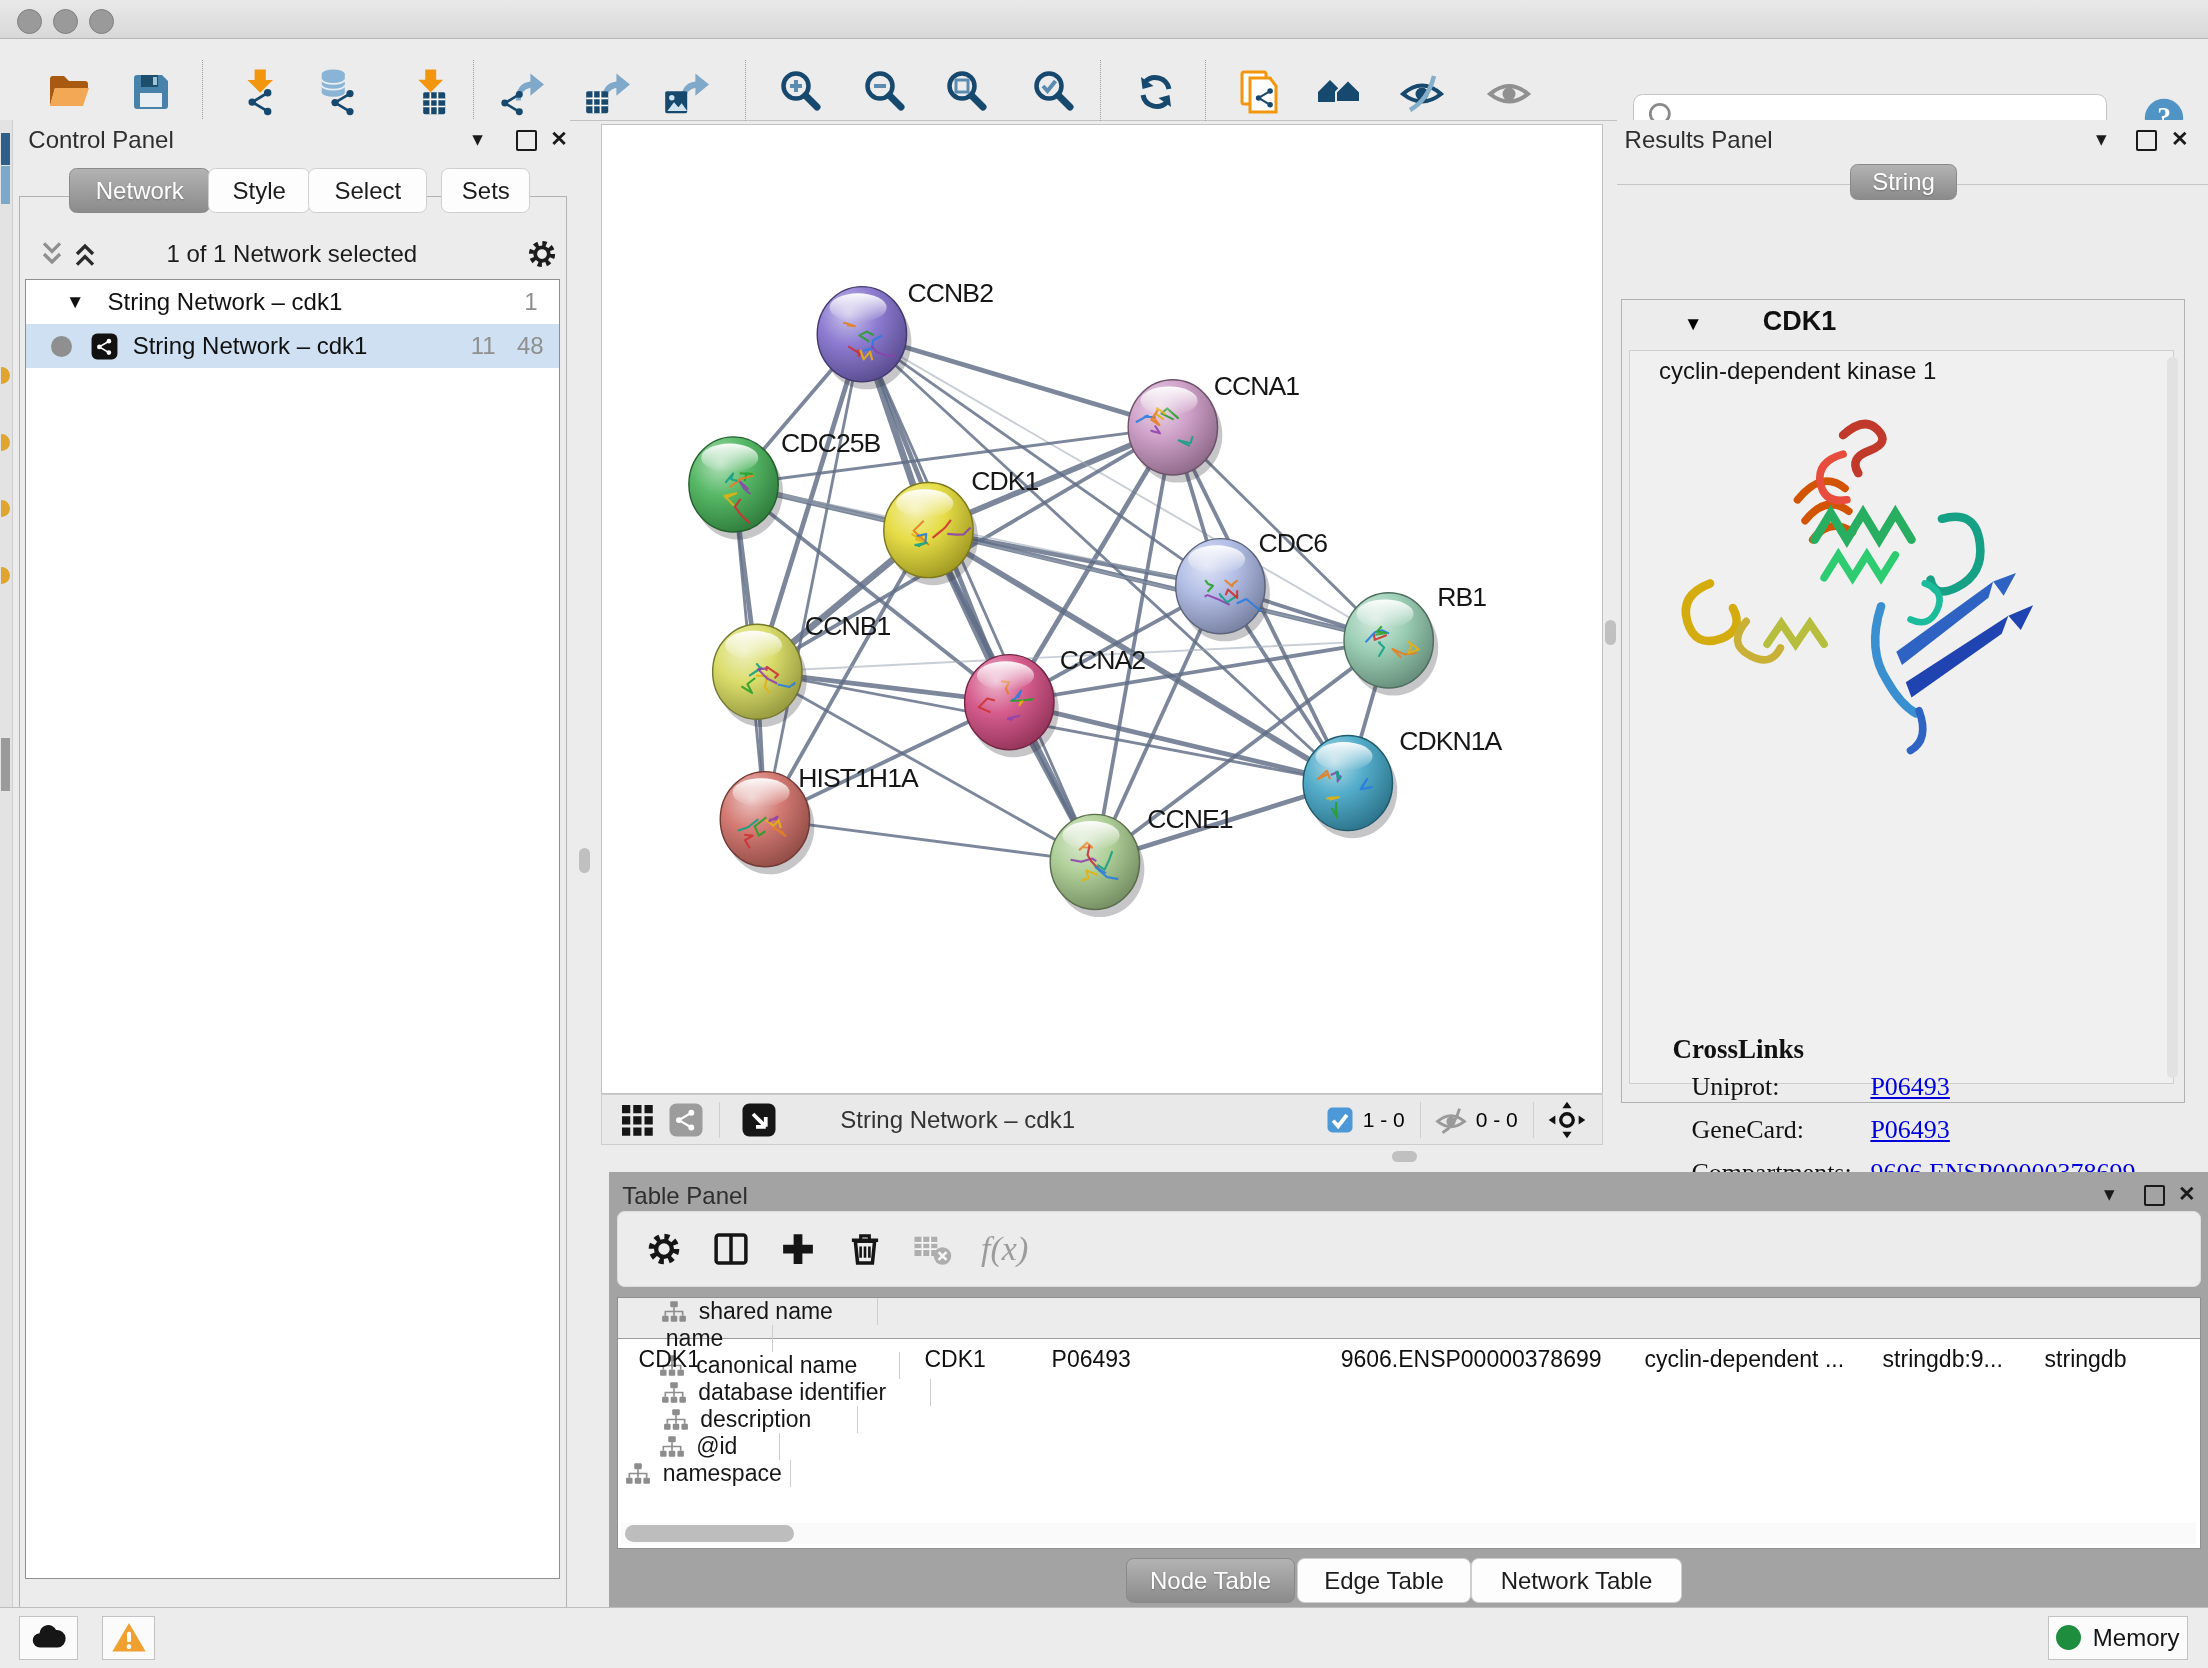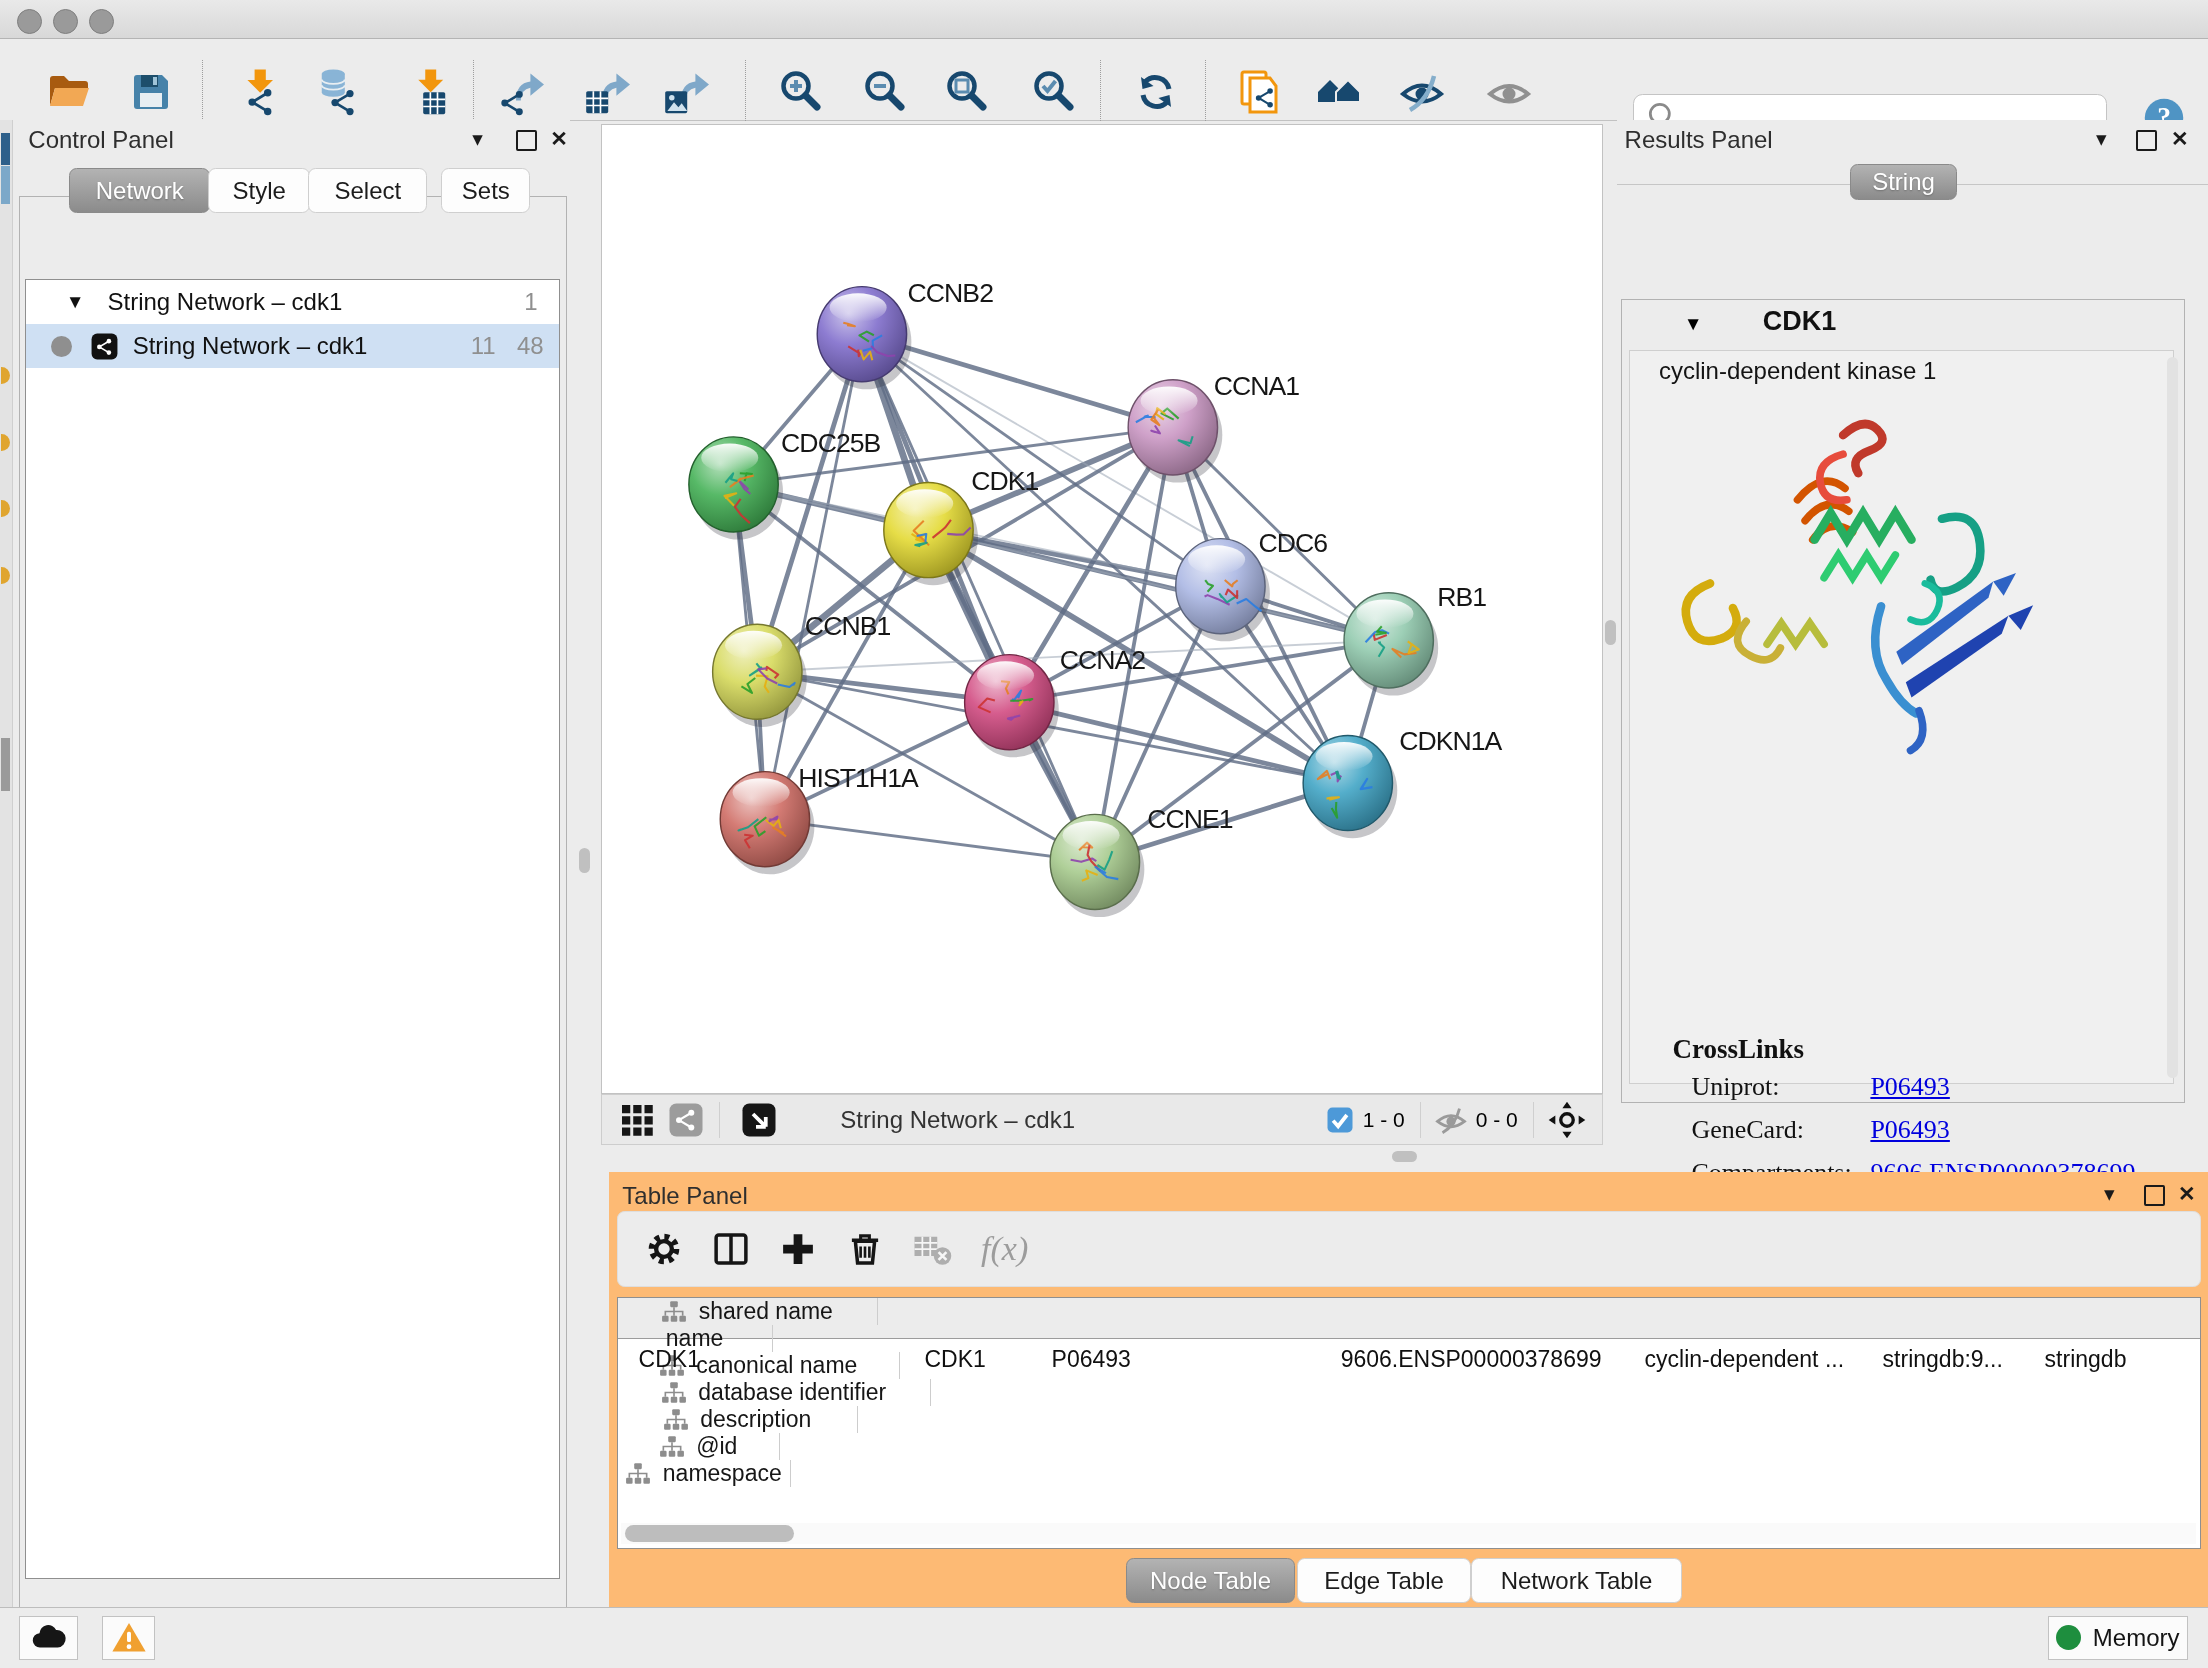--- a/index.html
+++ b/index.html
@@ -57,21 +57,21 @@
   .rp-btn{position:absolute;top:21px;height:38px;background:#fdfdfd;border:1px solid #c9c9c9;border-radius:7.6px;
     font-size:24px;color:#141414;text-align:center;line-height:38px;}
   #rp-cdk1box{position:absolute;left:3.8px;top:114px;width:564px;height:804px;box-sizing:border-box;}
   #rp-inner{position:absolute;left:7.6px;top:50px;width:545px;height:734px;background:#f0f0f0;
     border:1px solid #cfcfcf;box-sizing:border-box;}
   .xl-row{position:absolute;left:0;width:100%;height:32px;font-family:"Liberation Serif",serif;font-size:26px;color:#111;}
   .xl-label{position:absolute;left:61px;}
   .xl-val{position:absolute;left:240px;color:#0000dd;text-decoration:underline;}
   #rp-scroll{position:absolute;right:5.7px;top:57px;width:11.4px;height:721px;background:#e2e2e2;border-radius:5.7px;}
   
-  #table-panel{left:609px;top:1172px;width:1600px;height:436px;background:#fdba74;}
+  #table-panel{left:609px;top:1172px;width:1600px;height:436px;background:#a3a3a3;}
   #tp-toolbar{position:absolute;left:7.6px;top:39px;width:1584px;height:76px;background:#ececec;
     border:1.9px solid #dedede;border-radius:7.6px;box-sizing:border-box;display:flex;align-items:center;}
   .tp-ico{width:42px;height:42px;margin-left:25px;flex:0 0 auto;}
   #fx-label{font-family:"Liberation Serif",serif;font-style:italic;font-size:34px;color:#9c9c9c;margin-left:28.5px;}
   #tp-table{position:absolute;left:7.6px;top:125px;width:1584px;height:252px;background:#fff;
     border:1.9px solid #8f8f8f;box-sizing:border-box;}
   #tp-head{display:flex;height:40px;background:#ececec;border-bottom:1.9px solid #9c9c9c;flex-direction:column;}
   .th{display:flex;align-items:center;justify-content:center;font-size:23px;color:#161616;
     border-right:1.9px solid #cdcdcd;box-sizing:border-box;overflow:hidden;white-space:nowrap;flex:0 0 auto;}
   .th .ticon{width:26px;height:26px;margin-right:11.4px;flex:0 0 auto;}
@@ -308,20 +308,39 @@
 
   <div id="cp-tabs">
       <div class="tab sel" style="left: 56px; width: 139px; position: absolute; top: 48px; z-index: 2;">Network</div>
       <div class="tab" style="left: 195px; width: 100px; position: absolute; top: 48px; z-index: 2;">Style</div>
       <div class="tab" style="left: 295px; width: 117px; position: absolute; top: 48px; z-index: 2;">Select</div>
       <div class="tab" style="left: 428px; width: 87px; position: absolute; top: 48px; z-index: 2;">Sets</div>
     </div>
 
   <div id="cp-box" class="abs box"></div>
 
+  <div id="cp-listhdr" class="abs">
+    <span class="abs" style="left:13.3px;top:5.7px;width:32px;height:32px">
+        <svg width="32" height="32" viewBox="0 0 48 48">
+          <path d="M12 8 l12 12 12-12 M12 24 l12 12 12-12" stroke="#8f8f8f" stroke-width="5" fill="none"></path>
+        </svg>
+      </span>
+    <span class="abs" style="left:46px;top:5.7px;width:32px;height:32px">
+        <svg width="32" height="32" viewBox="0 0 48 48">
+          <path d="M12 40 l12-12 12 12 M12 24 l12-12 12 12" stroke="#2a2a2a" stroke-width="5" fill="none"></path>
+        </svg>
+      </span>
+    <span class="abs" style="left:0;right:0;top:7.6px;text-align:center;font-size:24px;color:#1c1c1c">1 of 1 Network selected</span>
+    <span class="abs" style="left:501px;top:3.8px;width:36px;height:36px">
+        <svg width="36" height="36" viewBox="0 0 48 48">
+          <circle cx="24" cy="24" r="14" fill="none" stroke="#1c1c1c" stroke-width="7" stroke-dasharray="5.5 5.5"></circle>
+          <circle cx="24" cy="24" r="9" fill="none" stroke="#1c1c1c" stroke-width="5"></circle>
+        </svg>
+      </span>
+  </div>
 
   <div id="cp-list">
     <div class="tree-row">
       <span style="margin-left:40px;font-size:19px">▼</span>
       <span style="margin-left:23px">String Network – cdk1</span>
       <span class="cnt" style="position:absolute;right:21px">1</span>
     </div>
     <div class="tree-row sel">
       <span style="margin-left:25px;width:21px;height:21px;border-radius:50%;background:#8f8f8f;display:inline-block"></span>
       <span id="row-share-icon" style="margin-left:19px;width:27px;height:27px;display:inline-block">

